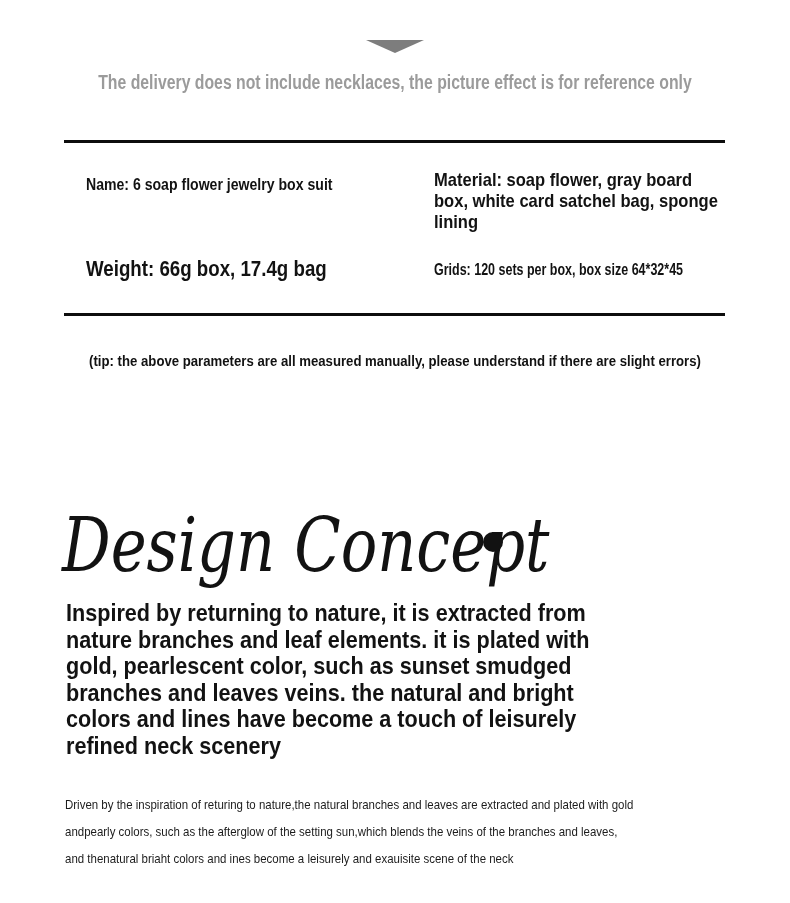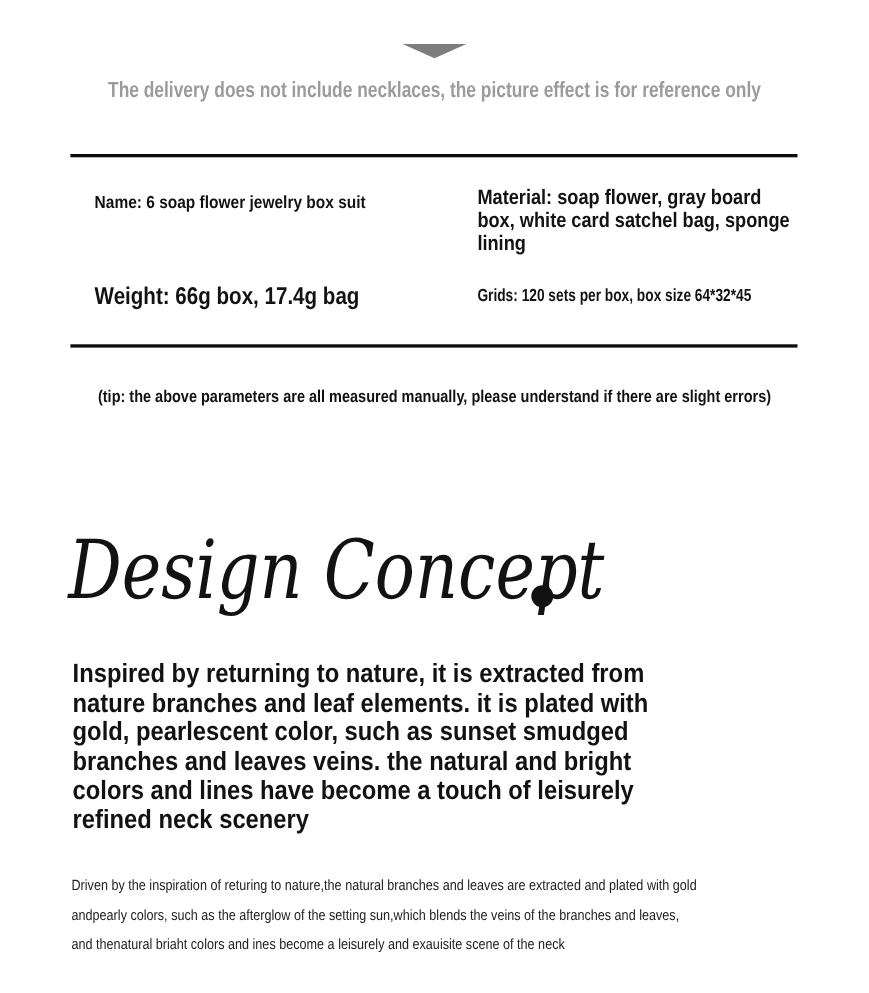--- a/index.html
+++ b/index.html
@@ -57,21 +57,21 @@
     text-align: center;
     font-size: 15.5px; font-weight: bold;
     color: var(--text_black, #121212);
     transform: scaleX(0.85); transform-origin: center top;
     white-space: nowrap;
   }
 
   
   .design-heading {
     position: absolute; left: 62px; top: 476px; height: 112px;
-    display: flex; align-items: flex-start;
+    display: flex; align-items: flex-end;
   }
   .design-heading .script {
     font-family: "DejaVu Serif", serif;
     font-style: italic;
     font-size: 74px;
     color: var(--text_black, #121212);
     transform: scaleX(0.82); transform-origin: left center;
     white-space: nowrap;
   }
   .bullet-dot {

